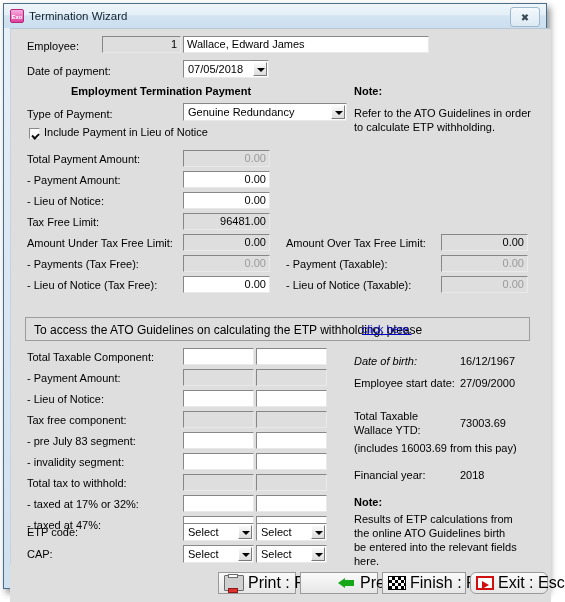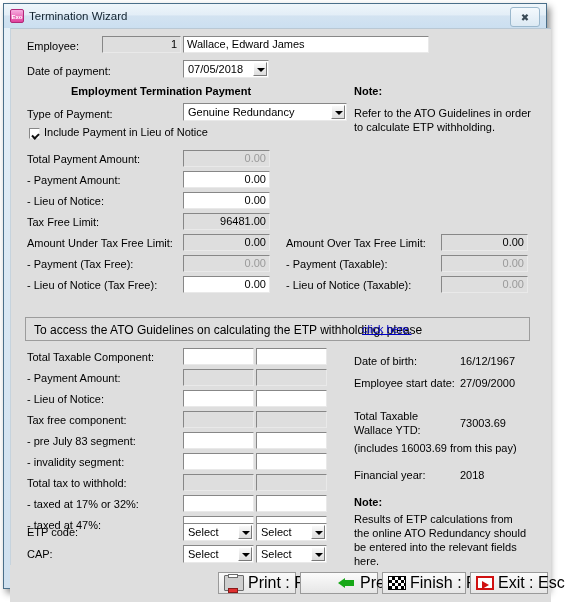--- a/index.html
+++ b/index.html
@@ -191,21 +191,21 @@
         <div class="fld" style="left: 172px; top: 142px; width: 87px;">0.00</div>
         <div class="lbl" style="left: 16px; top: 166px;">   - Lieu of Notice:</div>
         <div class="fld" style="left: 172px; top: 163px; width: 87px;">0.00</div>
         <div class="lbl" style="left: 16px; top: 187px;">Tax Free Limit:</div>
         <div class="fld dark" style="left: 172px; top: 184px; width: 87px;">96481.00</div>
       </div>
 
     <div id="limit-rows">
         <div class="lbl" style="left: 16px; top: 208px;">Amount Under Tax Free Limit:</div>
         <div class="fld dark" style="left: 172px; top: 205px; width: 87px;">0.00</div>
-        <div class="lbl" style="left: 16px; top: 229px;">   - Payment (Tax Free):</div>
+        <div class="lbl" style="left: 16px; top: 229px;">   - Payments (Tax Free):</div>
         <div class="fld ro" style="left: 172px; top: 226px; width: 87px;">0.00</div>
         <div class="lbl" style="left: 16px; top: 250px;">   - Lieu of Notice (Tax Free):</div>
         <div class="fld" style="left: 172px; top: 247px; width: 87px;">0.00</div>
         <div class="lbl" style="left: 275px; top: 208px;">Amount Over Tax Free Limit:</div>
         <div class="fld dark" style="left: 430px; top: 205px; width: 87px;">0.00</div>
         <div class="lbl" style="left: 275px; top: 229px;">   - Payment (Taxable):</div>
         <div class="fld ro" style="left: 430px; top: 226px; width: 87px;">0.00</div>
         <div class="lbl" style="left: 275px; top: 250px;">   - Lieu of Notice (Taxable):</div>
         <div class="fld ro" style="left: 430px; top: 247px; width: 87px;">0.00</div>
       </div>
@@ -246,53 +246,53 @@
       </div>
     <div id="select-rows">
         <div class="lbl" style="left: 16px; top: 497px;">ETP code:</div>
         <div class="combo" style="left: 172px; top: 494px; width: 71px;"><span>Select</span><span class="arrow"></span></div>
         <div class="combo" style="left: 245px; top: 494px; width: 71px;"><span>Select</span><span class="arrow"></span></div>
         <div class="lbl" style="left: 16px; top: 519px;">CAP:</div>
         <div class="combo" style="left: 172px; top: 516px; width: 71px;"><span>Select</span><span class="arrow"></span></div>
         <div class="combo" style="left: 245px; top: 516px; width: 71px;"><span>Select</span><span class="arrow"></span></div>
       </div>
 
-    <div class="lbl" style="left:343px;top:326px;">Date of birth:</div>
+    <div class="lbl" style="left:343px;top:326px;font-style:italic;">Date of birth:</div>
     <div class="lbl" style="left:449px;top:326px;">16/12/1967</div>
     <div class="lbl" style="left:343px;top:348px;">Employee start date:</div>
     <div class="lbl" style="left:449px;top:348px;">27/09/2000</div>
 
     <div class="lbl" style="left:343px;top:381px;">Total Taxable</div>
     <div class="lbl" style="left:343px;top:395px;">Wallace YTD:</div>
     <div class="lbl" style="left:449px;top:388px;">73003.69</div>
     <div class="lbl" style="left:343px;top:413px;">(includes 16003.69 from this pay)</div>
 
     <div class="lbl" style="left:343px;top:440px;">Financial year:</div>
     <div class="lbl" style="left:449px;top:440px;">2018</div>
 
     <div class="lbl bold" style="left:343px;top:467px;">Note:</div>
     <div class="lbl" style="left:343px;top:484px;">Results of ETP calculations from</div>
-    <div class="lbl" style="left:343px;top:498px;">the online ATO Redundancy should</div>
+    <div class="lbl" style="left:343px;top:498px;">the online ATO Guidelines birth</div>
     <div class="lbl" style="left:343px;top:512px;">be entered into the relevant fields</div>
     <div class="lbl" style="left:343px;top:526px;">here.</div>
   </div>
 
   <div id="footerbar">
     <div id="footer-buttons">
         <div class="btn" style="left: 208px; top: 7px; width: 78px;">
           <span class="glyph ico-print"></span>
           <span class="cap">Print : F9</span>
         </div>
         <div class="btn" style="left: 290px; top: 7px; width: 78px; padding-left: 32px;">
           <span class="glyph ico-prev"></span>
           <span class="cap">Prev : F7</span>
         </div>
         <div class="btn" style="left: 372px; top: 7px; width: 84px;">
           <span class="glyph ico-finish"></span>
           <span class="cap">Finish : F10</span>
         </div>
-        <div class="btn" style="left: 460px; top: 7px; width: 78px;">
+        <div class="btn" style="left: 460px; top: 7px; width: 78px; border-radius: 6px;">
           <span class="glyph ico-exit"></span>
           <span class="cap">Exit : Esc</span>
         </div>
       </div>
   </div>
 </div>
 
 </body></html>

